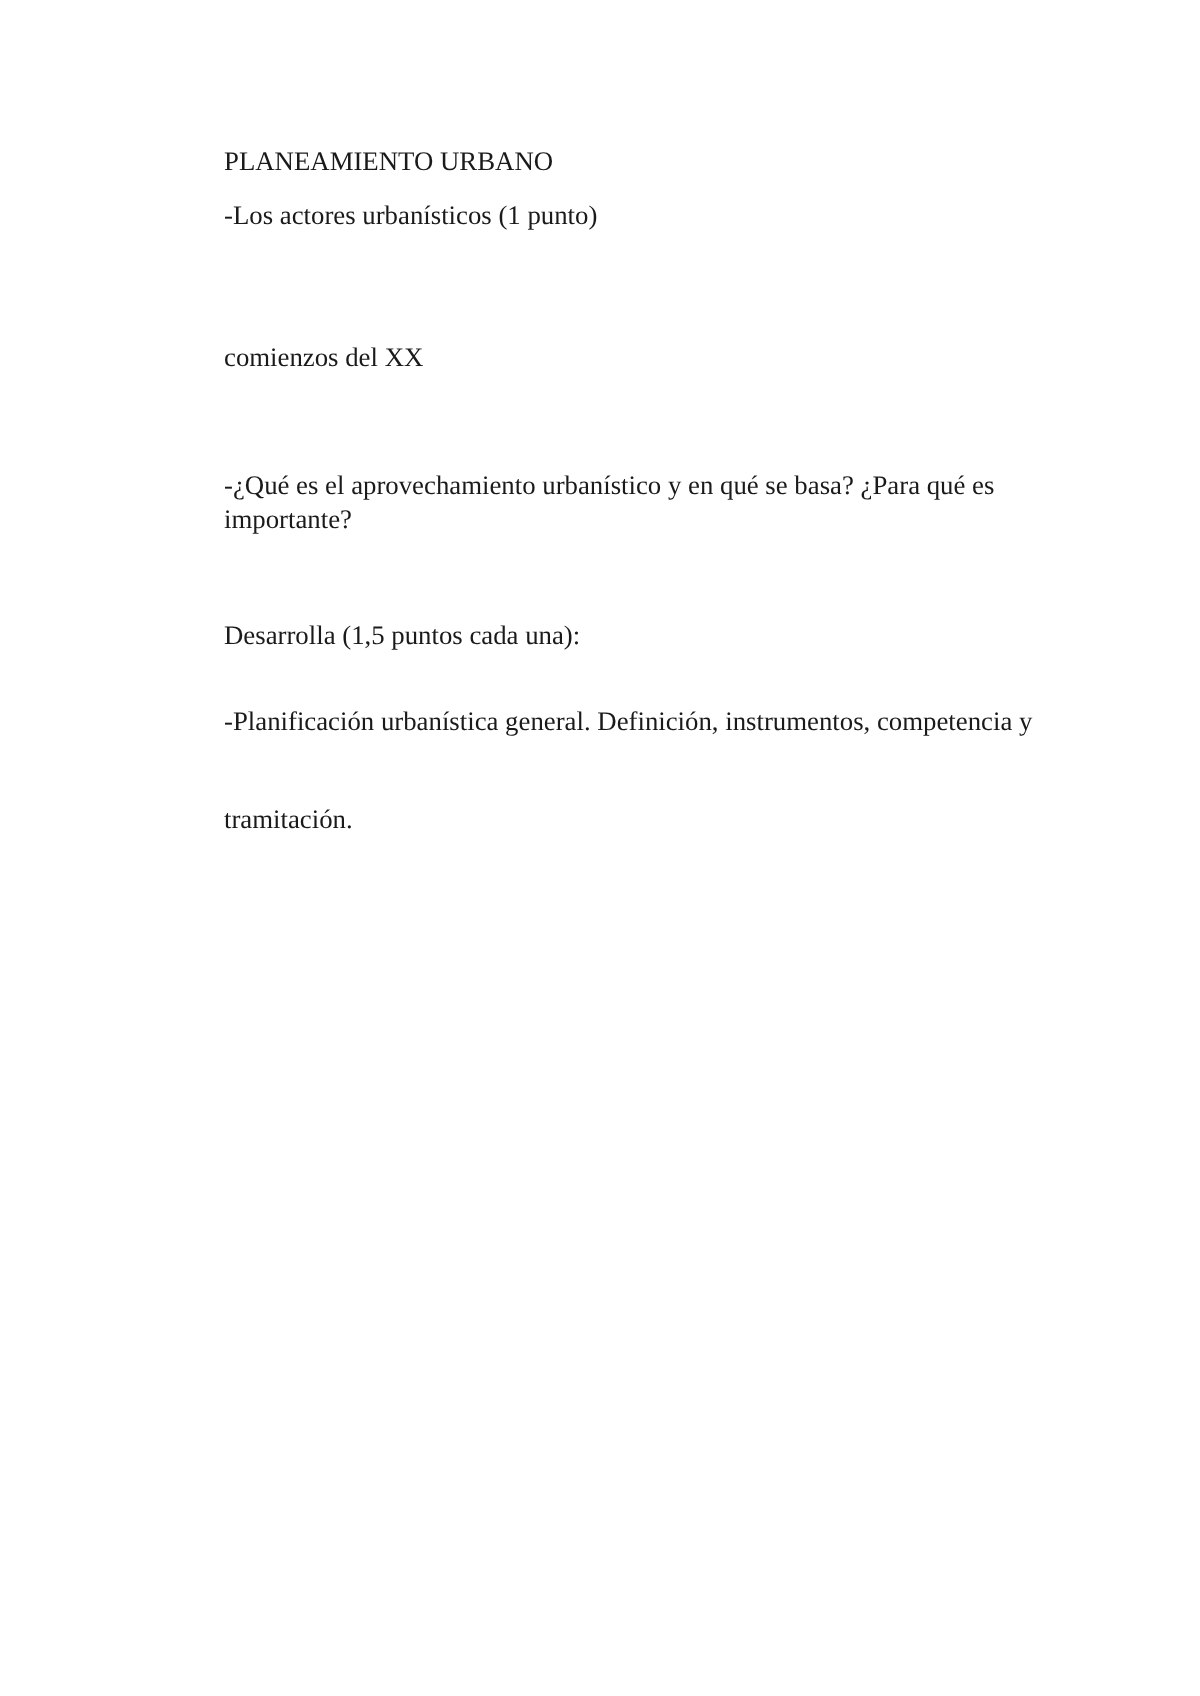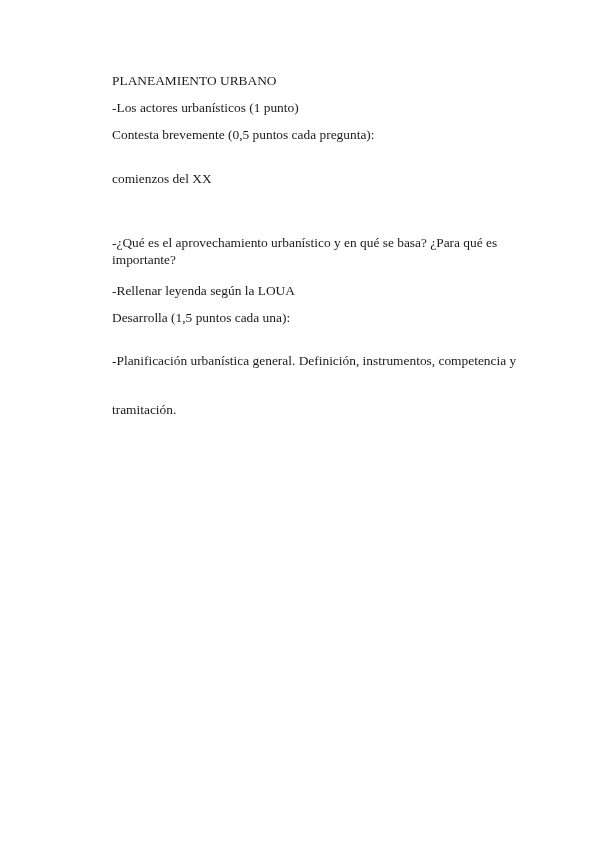--- a/index.html
+++ b/index.html
@@ -7,21 +7,19 @@
          font-family:"Liberation Serif", "DejaVu Serif", serif; color:#1a1a1a; }
   .page { position:absolute; left:0; top:0; width:481px; height:848px; background:#fff;margin-left:27px; }
   .line { position:absolute; left:85px; font-size:13.4px; line-height:17px; white-space:nowrap; }
 </style>
 </head>
 <body>
 
 <div class="page">
   <div class="line" style="top:72px">PLANEAMIENTO URBANO</div>
   <div class="line" style="top:99px">-Los actores urbanísticos (1 punto)</div>
-  <div class="line" style="top:126px">Contesta brevemente (0,5 puntos cada pregunta):</div>
   <div class="line" style="top:170px">comienzos del XX</div>
   <div class="line" style="top:234px">-¿Qué es el aprovechamiento urbanístico y en qué se basa? ¿Para qué es</div>
   <div class="line" style="top:251px">importante?</div>
-  <div class="line" style="top:282px">-Rellenar leyenda según la LOUA</div>
   <div class="line" style="top:309px">Desarrolla (1,5 puntos cada una):</div>
   <div class="line" style="top:352px">-Planificación urbanística general. Definición, instrumentos, competencia y</div>
   <div class="line" style="top:401px">tramitación.</div>
 </div>
 
 </body></html>

